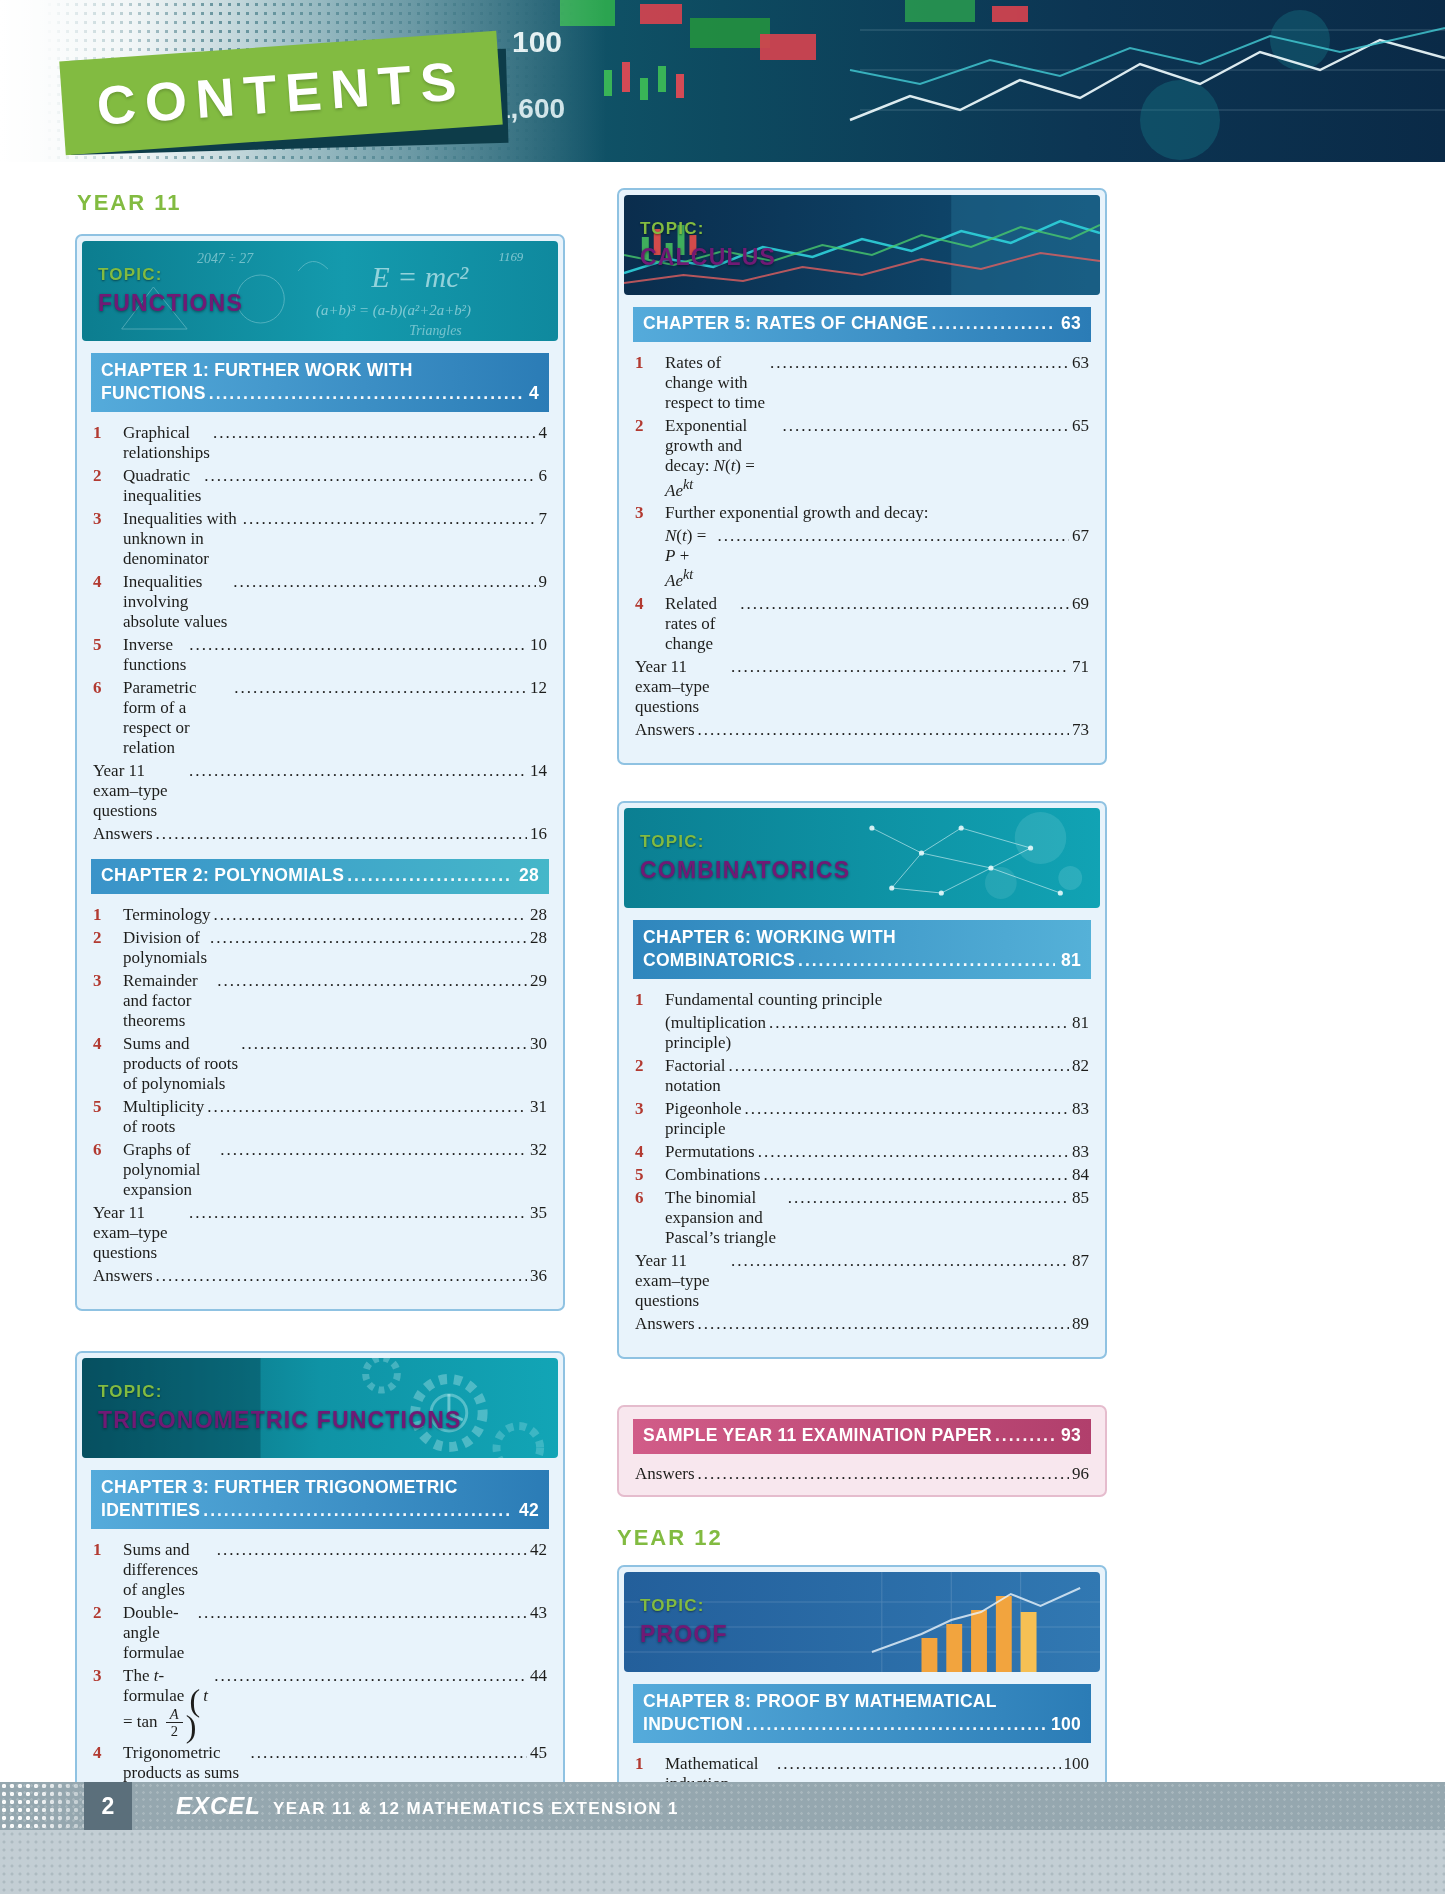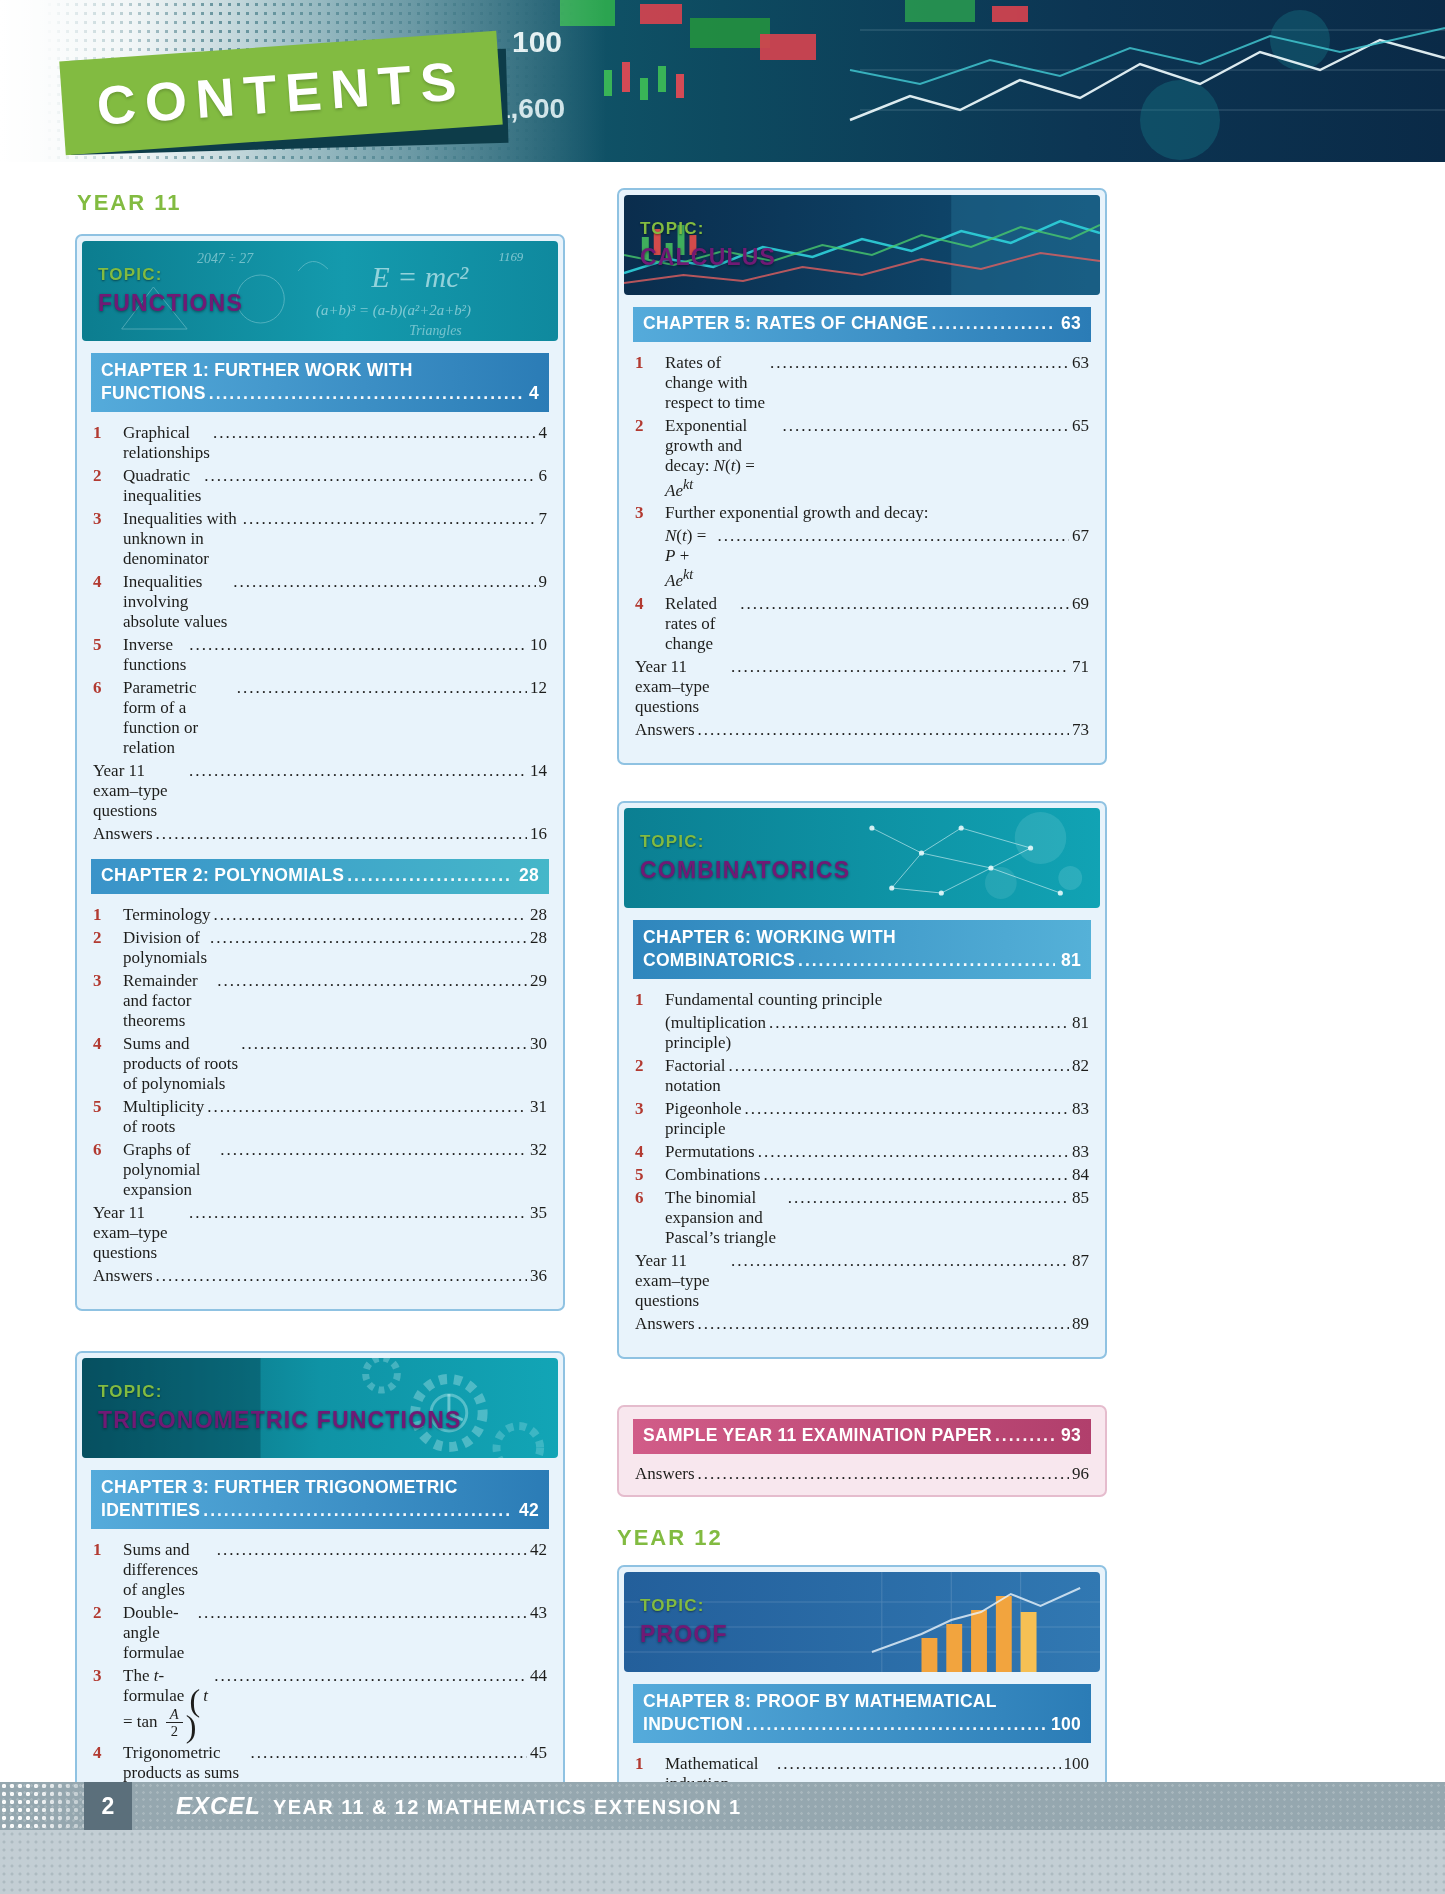--- a/index.html
+++ b/index.html
@@ -79,21 +79,21 @@
   .footer-bar::after{content:"";position:absolute;inset:0;pointer-events:none;
     background-image:radial-gradient(circle,rgba(255,255,255,.18) 1.2px,transparent 1.5px);background-size:7px 7px;}
   .footer-bar::before{content:"";position:absolute;left:0;top:0;bottom:0;width:120px;
     background-image:radial-gradient(circle,#fff 2px,transparent 2.3px);background-size:8px 8px;
     -webkit-mask-image:linear-gradient(90deg,#000 25%,transparent);mask-image:linear-gradient(90deg,#000 25%,transparent);
     opacity:.95;z-index:1;}
   .pageno{position:relative;z-index:2;width:48px;height:48px;background:var(--pageno_bg);color:#fff;
     display:flex;align-items:center;justify-content:center;font-weight:bold;font-size:23px;margin-left:84px;flex:none;}
   .footer-title{display:flex;align-items:baseline;gap:12px;margin-left:44px;color:#fff;position:relative;z-index:2;}
   .excel{font-family:Liberation Sans, sans-serif;font-style:italic;font-weight:bold;font-size:24px;letter-spacing:1px;}
-  .ftitle{font-weight:bold;font-size:20px;letter-spacing:1.4px;}
+  .ftitle{font-weight:bold;font-size:17px;letter-spacing:1.4px;}
   .footer-strip{position:relative;height:64px;background:var(--footer_strip);}
   .footer-strip::before{content:"";position:absolute;inset:0;
     background-image:radial-gradient(circle,rgba(90,110,120,.3) 1.4px,transparent 1.7px);
     background-size:8px 8px;opacity:.7;}
 
   svg text{font-family:"Liberation Serif",serif;}
   .bn{font-family:"Liberation Sans",sans-serif;font-weight:bold;}
 </style>
 </head>
 <body>
@@ -217,21 +217,21 @@
                 <span class="pg">9</span>
               </div>
               <div class="toc-row">
                 <span class="num">5</span>
                 <span class="txt">Inverse functions</span>
                 <span class="dots"></span>
                 <span class="pg">10</span>
               </div>
               <div class="toc-row">
                 <span class="num">6</span>
-                <span class="txt">Parametric form of a function or relation</span>
+                <span class="txt">Parametric form of a respect or relation</span>
                 <span class="dots"></span>
                 <span class="pg">12</span>
               </div>
               <div class="toc-row">
                 <span class="txt">Year 11 exam–type questions</span>
                 <span class="dots"></span>
                 <span class="pg">14</span>
               </div>
               <div class="toc-row">
                 <span class="txt">Answers</span>

